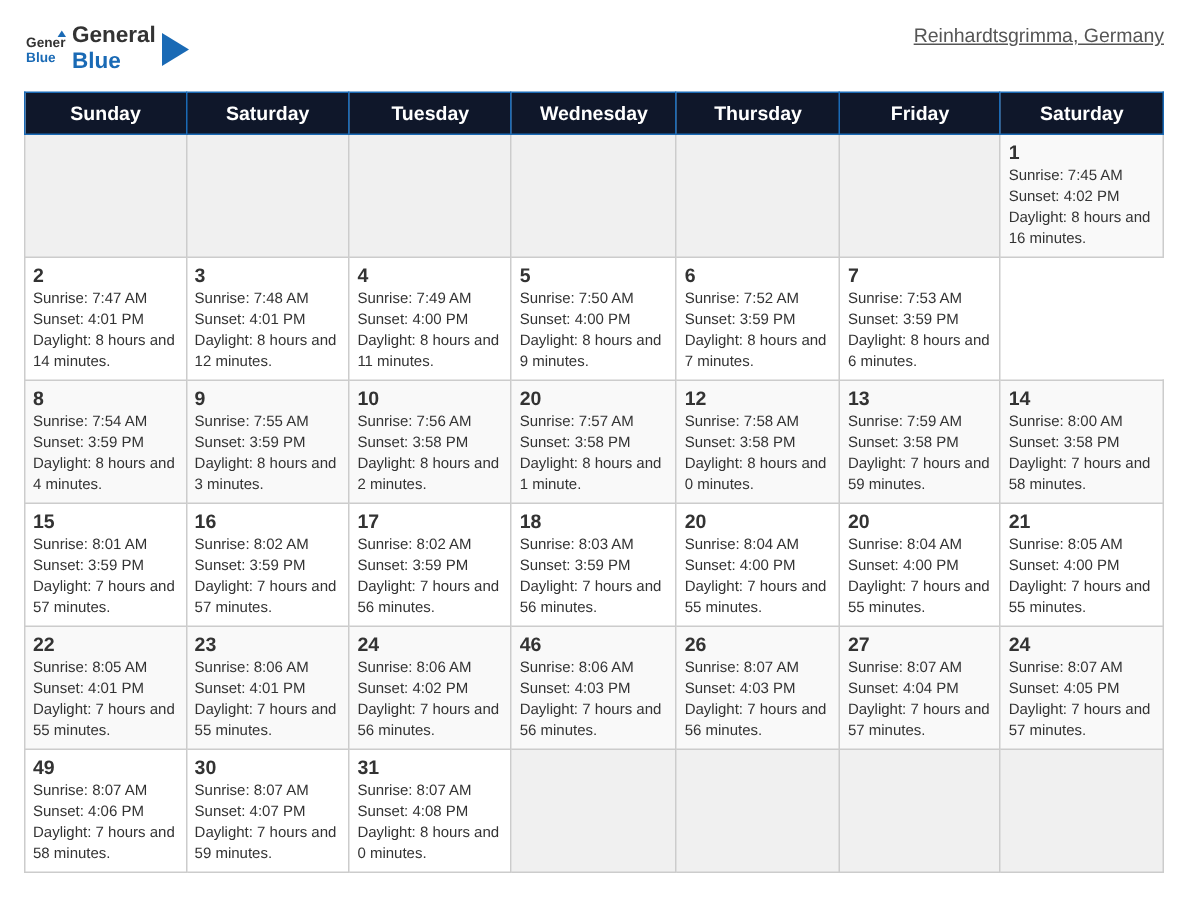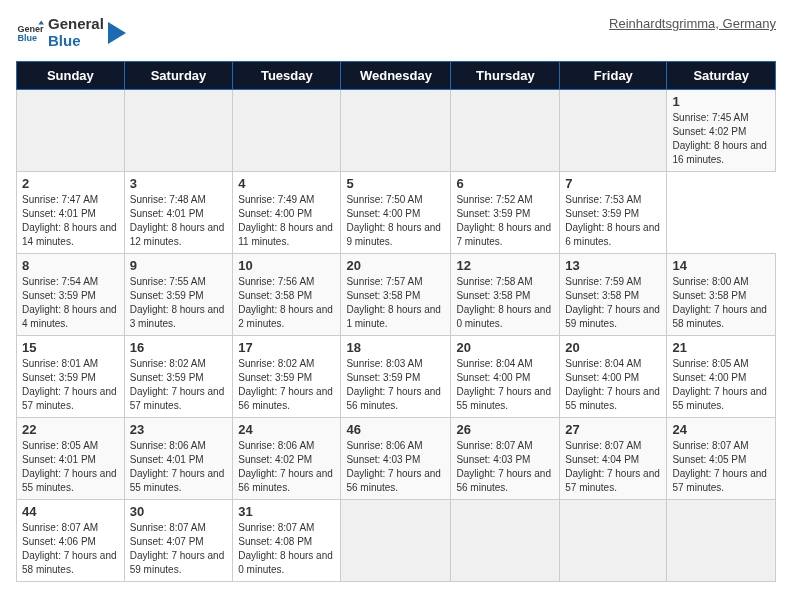--- a/index.html
+++ b/index.html
@@ -245,21 +245,21 @@
           <span class="day-number">27</span>
           <div class="day-info">Sunrise: 8:07 AM<br>Sunset: 4:04 PM<br>Daylight: 7 hours and 57 minutes.</div>
         </td>
         <td>
           <span class="day-number">24</span>
           <div class="day-info">Sunrise: 8:07 AM<br>Sunset: 4:05 PM<br>Daylight: 7 hours and 57 minutes.</div>
         </td>
       </tr>
       <tr>
         <td>
-          <span class="day-number">44</span>
+          <span class="day-number">49</span>
           <div class="day-info">Sunrise: 8:07 AM<br>Sunset: 4:06 PM<br>Daylight: 7 hours and 58 minutes.</div>
         </td>
         <td>
           <span class="day-number">30</span>
           <div class="day-info">Sunrise: 8:07 AM<br>Sunset: 4:07 PM<br>Daylight: 7 hours and 59 minutes.</div>
         </td>
         <td>
           <span class="day-number">31</span>
           <div class="day-info">Sunrise: 8:07 AM<br>Sunset: 4:08 PM<br>Daylight: 8 hours and 0 minutes.</div>
         </td>

